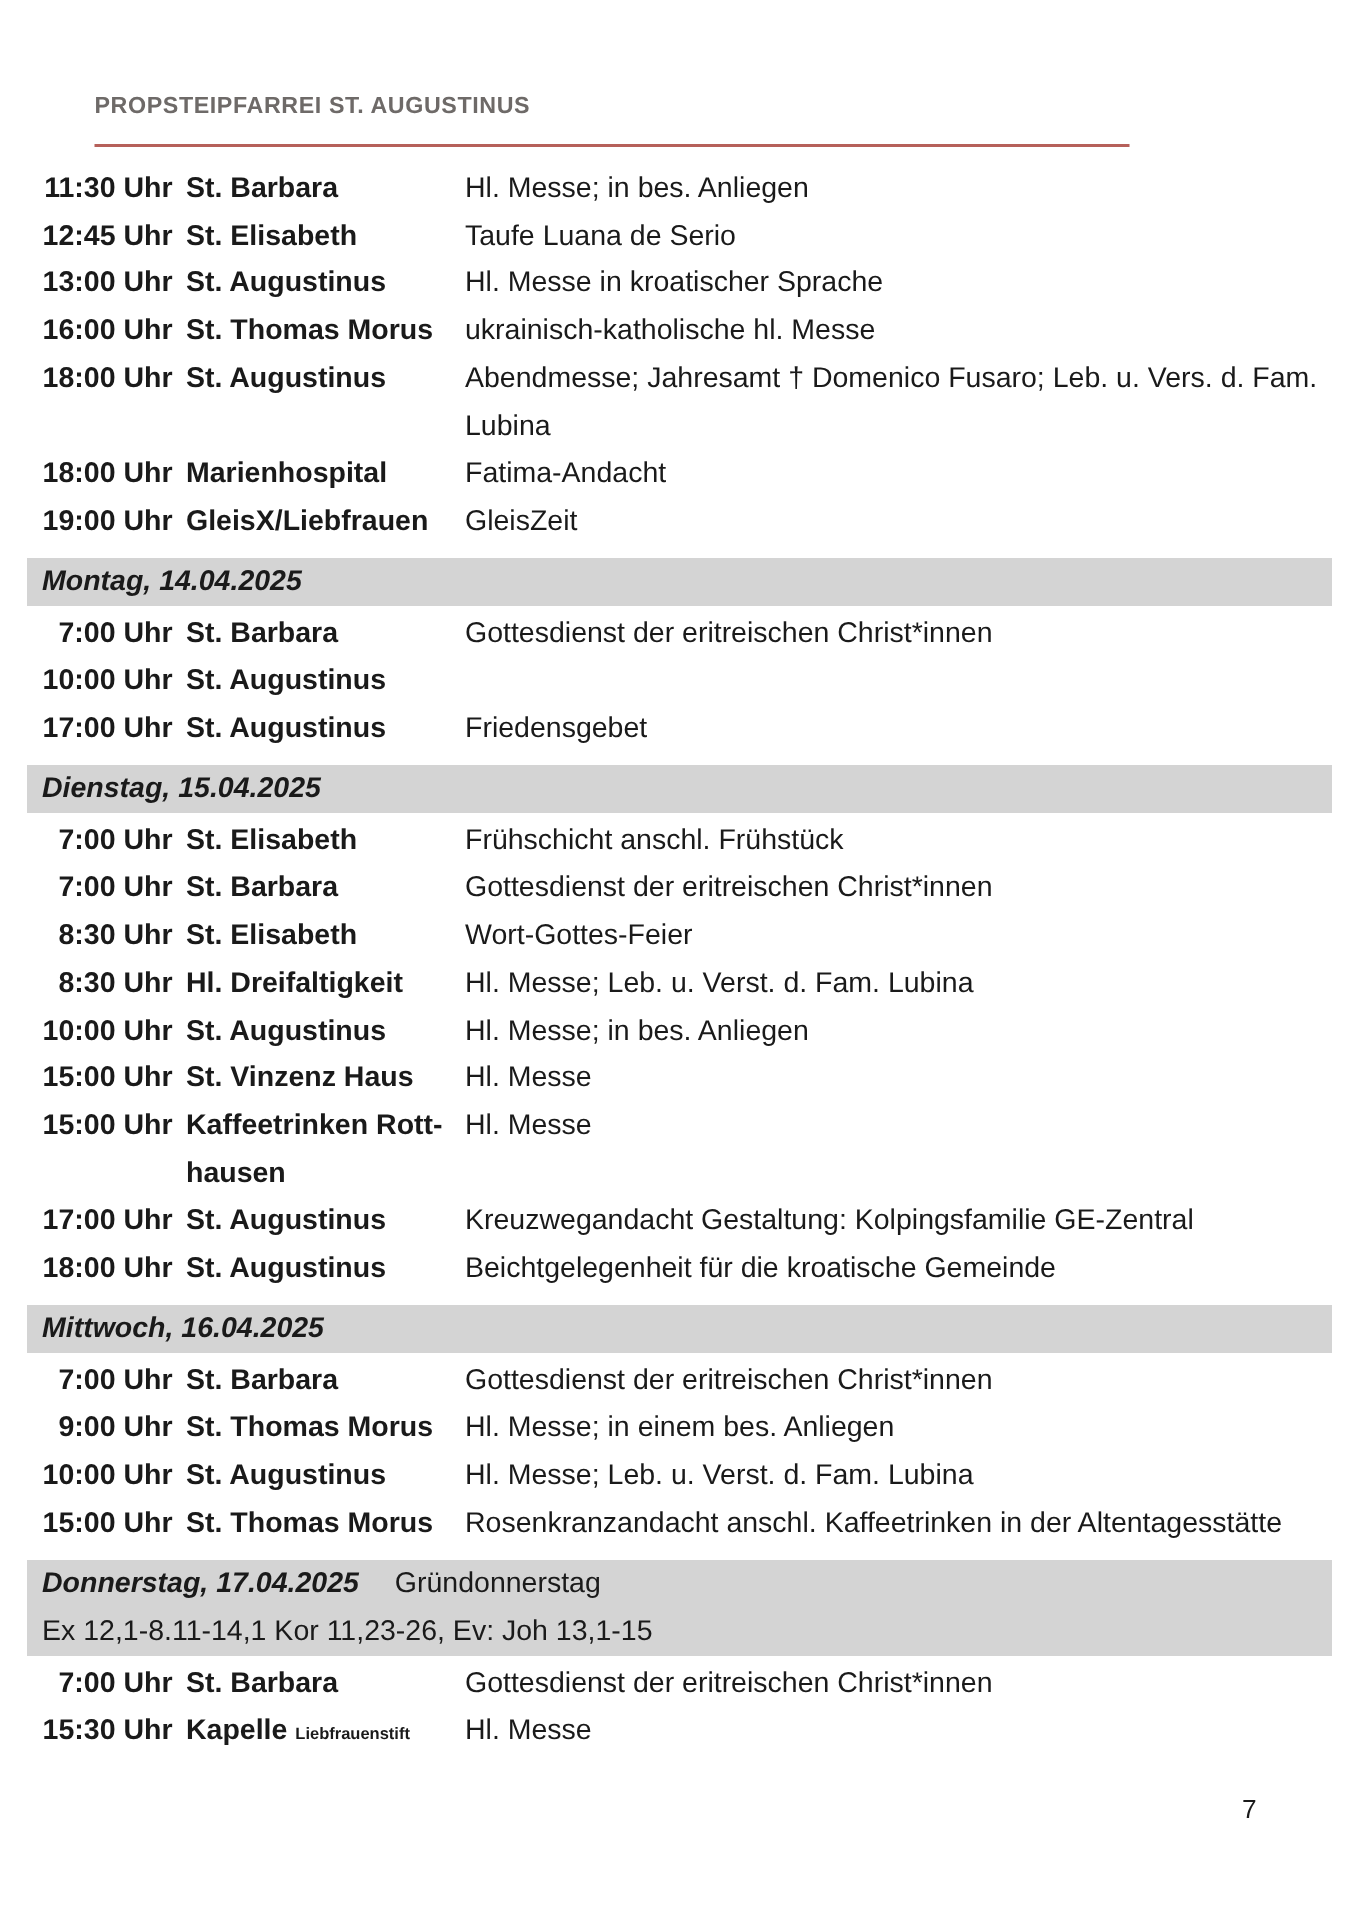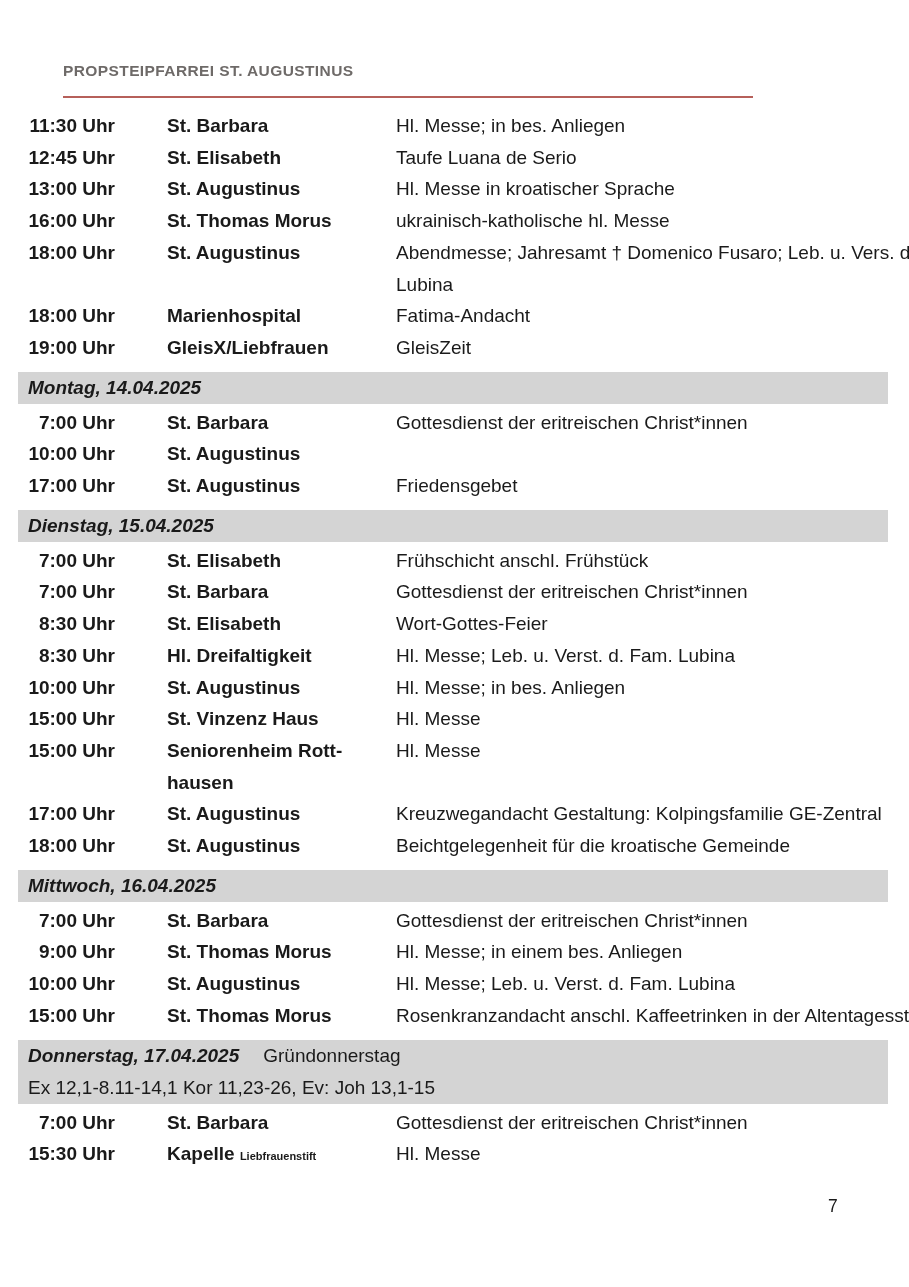--- a/index.html
+++ b/index.html
@@ -34,21 +34,20 @@
     padding-left: 10px;
   }
   .day-band .day-title { font-weight: 700; font-style: italic; }
   .day-band .holiday { font-weight: 400; margin-left: 24px; }
   .day-band .readings { font-weight: 400; display: block; }
   .row {
     display: flex;
     align-items: flex-start;
     font-size: 19px;
     line-height: 31.7px;
-    gap: 43px;
   }
   .cell-time {
     flex: none;
     width: 97px;
     margin-left: 18px;
     text-align: right;
     font-weight: 700;
     white-space: nowrap;
   }
   .cell-loc {
@@ -187,21 +186,21 @@
   </div>
 
   <div class="row">
     <div class="cell-time">15:00 Uhr</div>
     <div class="cell-loc"><span>St. Vinzenz Haus</span> </div>
     <div class="cell-desc"><span class="title">Hl. Messe</span></div>
   </div>
 
   <div class="row">
     <div class="cell-time">15:00 Uhr</div>
-    <div class="cell-loc"><span>Seniorenheim Rott-hausen</span> </div>
+    <div class="cell-loc"><span>Kaffeetrinken Rott-hausen</span> </div>
     <div class="cell-desc"><span class="title">Hl. Messe</span></div>
   </div>
 
   <div class="row">
     <div class="cell-time">17:00 Uhr</div>
     <div class="cell-loc"><span>St. Augustinus</span> </div>
     <div class="cell-desc"><span class="title">Kreuzwegandacht</span><span class="detail"> Gestaltung: Kolpingsfamilie GE-Zentral</span></div>
   </div>
 
   <div class="row">

